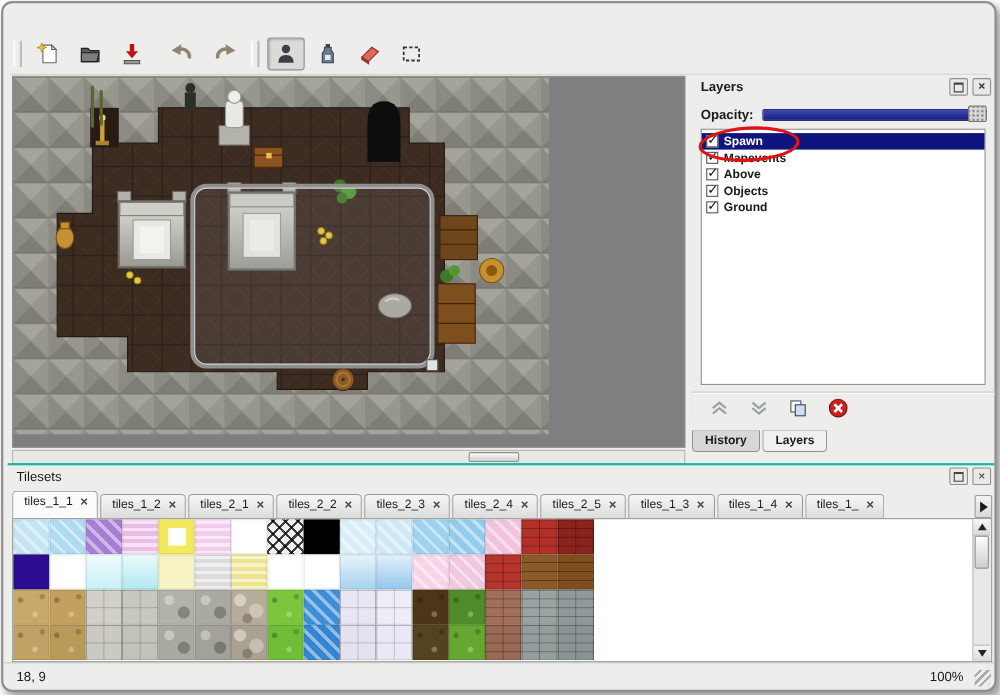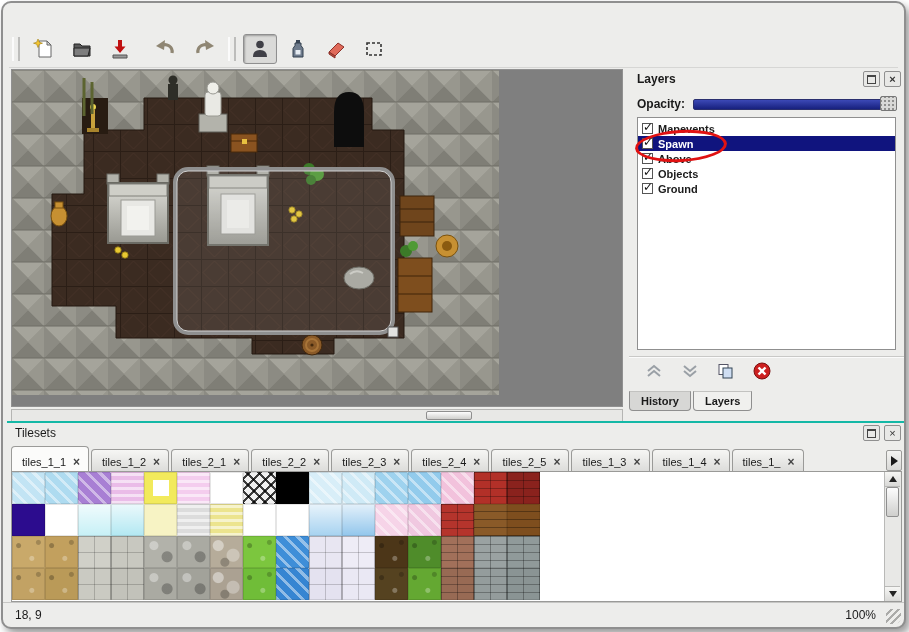--- a/index.html
+++ b/index.html
@@ -61,21 +61,21 @@
   .lb-btn{width:26px;height:20px;display:flex;align-items:center;justify-content:center;}
 
   .dock-tabs{position:absolute;left:0;top:322px;height:24px;display:flex;align-items:flex-start;}
   .dtab{border:1px solid #8f8f8f;border-top:1px solid #c2c2c0;background:#d7d7d5;padding:3px 11px;
         font-size:11px;border-radius:0 0 4px 4px;margin-right:2px;}
   .dtab.active{background:#f0f0ee;position:relative;z-index:2;}
 
   .dock-bottom{position:absolute;left:4px;top:418px;width:899px;height:182px;border-top:2px solid #14b8a6;}
   .ts-tabbar{position:absolute;left:4px;top:22px;right:24px;height:26px;display:flex;align-items:flex-end;overflow:hidden;}
   .ts-tab{border:1px solid #9a9a98;border-bottom:none;border-radius:4px 4px 0 0;
-          background:linear-gradient(#f6f6f4,#dcdcda);display:flex;align-items:flex-end;gap:7px;
+          background:linear-gradient(#f6f6f4,#dcdcda);display:flex;align-items:flex-start;gap:7px;
           padding:3px 8px 3px 10px;font-size:11px;margin-right:2px;height:15px;white-space:nowrap;}
   .ts-tab.active{background:#fbfbfa;height:18px;position:relative;z-index:2;}
   .ts-close{font-weight:bold;font-size:12px;color:#444;line-height:1;cursor:default;}
   .ts-arrow{position:absolute;right:4px;top:27px;width:16px;height:21px;border:1px solid #9a9a98;
             background:linear-gradient(#f4f4f2,#d8d8d6);display:flex;align-items:center;justify-content:center;border-radius:2px;box-sizing:border-box;}
   .tri-right{width:0;height:0;border-left:7px solid #1a1a1a;border-top:5px solid transparent;border-bottom:5px solid transparent;}
 
   .palette-wrap{position:absolute;left:4px;right:4px;top:48px;height:131px;background:#ffffff;
                 border:1px solid #9a9a98;box-sizing:border-box;overflow:hidden;}
   .palette{position:absolute;left:0;top:0;width:529px;display:flex;flex-wrap:wrap;}
@@ -322,28 +322,28 @@
           <span>×</span>
         </span>
     </div>
     <div class="opacity-row">
       <span>Opacity:</span>
       <div class="slider">
         <div class="slider-handle"></div>
       </div>
     </div>
     <div class="layer-list" id="layerList">
-        <div class="layer-row">
-          <span class="chk checked"></span>
-          <span class="layer-label">Mapevents</span>
-        </div>
         <div class="layer-row sel">
           <span class="chk checked"></span>
           <span class="layer-label">Spawn</span>
           <div class="annotation"></div>
+        </div>
+        <div class="layer-row">
+          <span class="chk checked"></span>
+          <span class="layer-label">Mapevents</span>
         </div>
         <div class="layer-row">
           <span class="chk checked"></span>
           <span class="layer-label">Above</span>
         </div>
         <div class="layer-row">
           <span class="chk checked"></span>
           <span class="layer-label">Objects</span>
         </div>
         <div class="layer-row">

